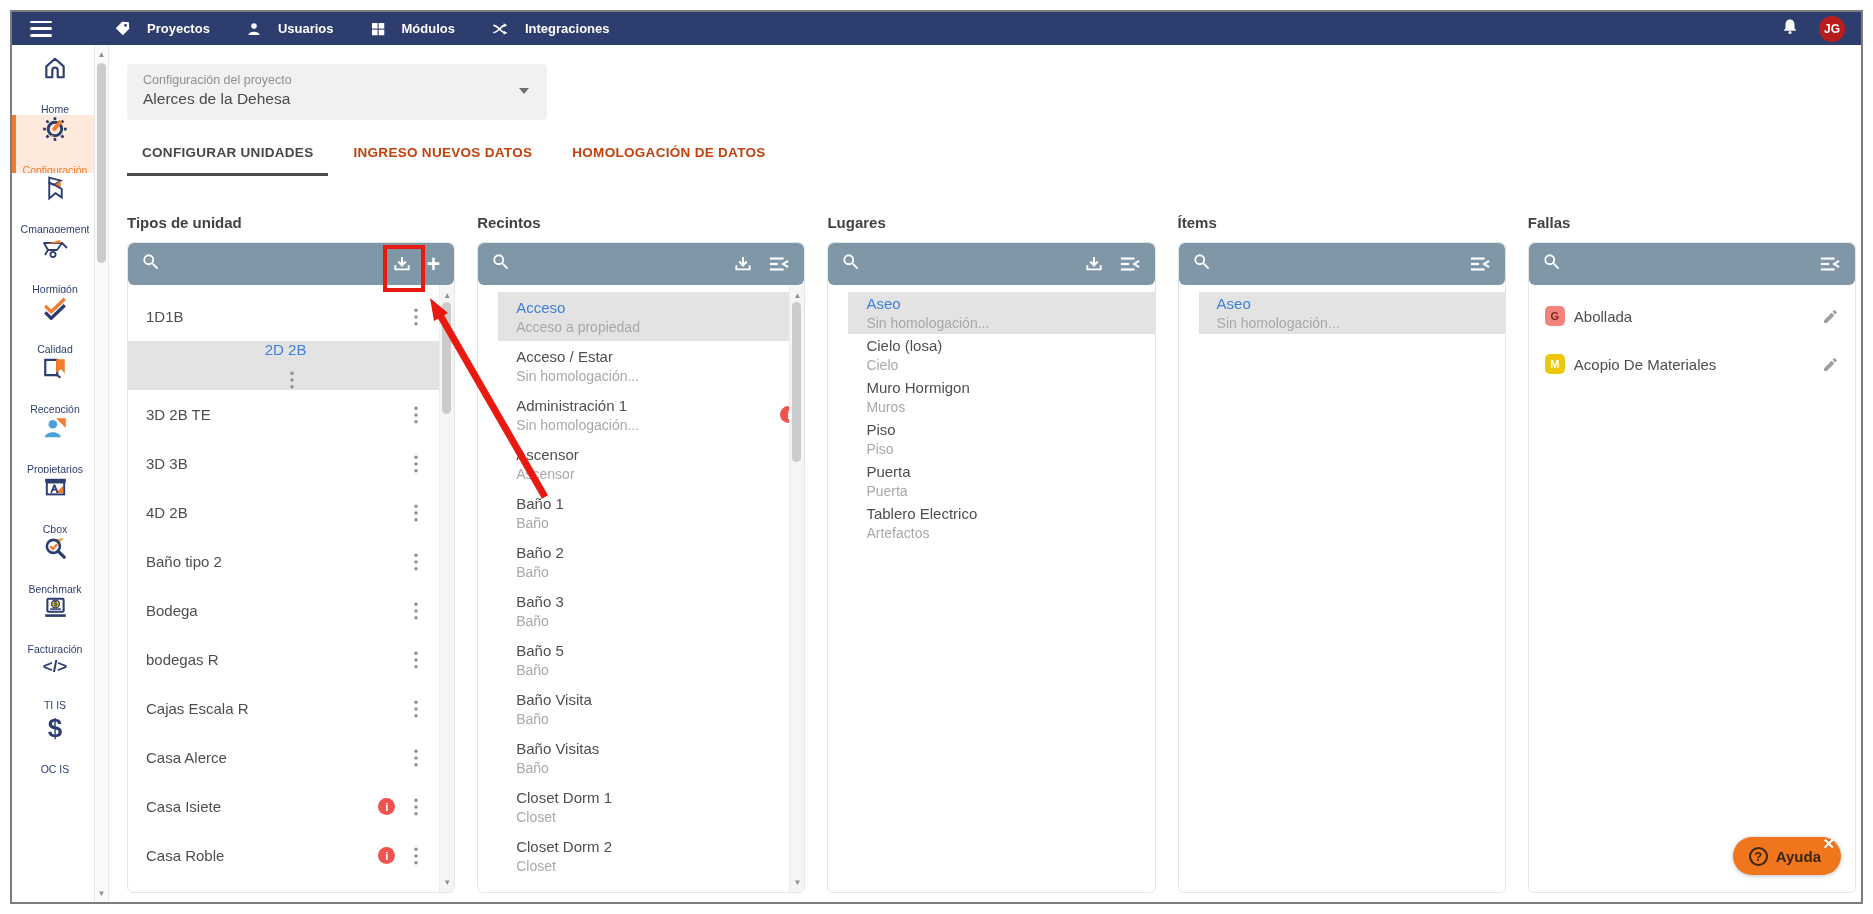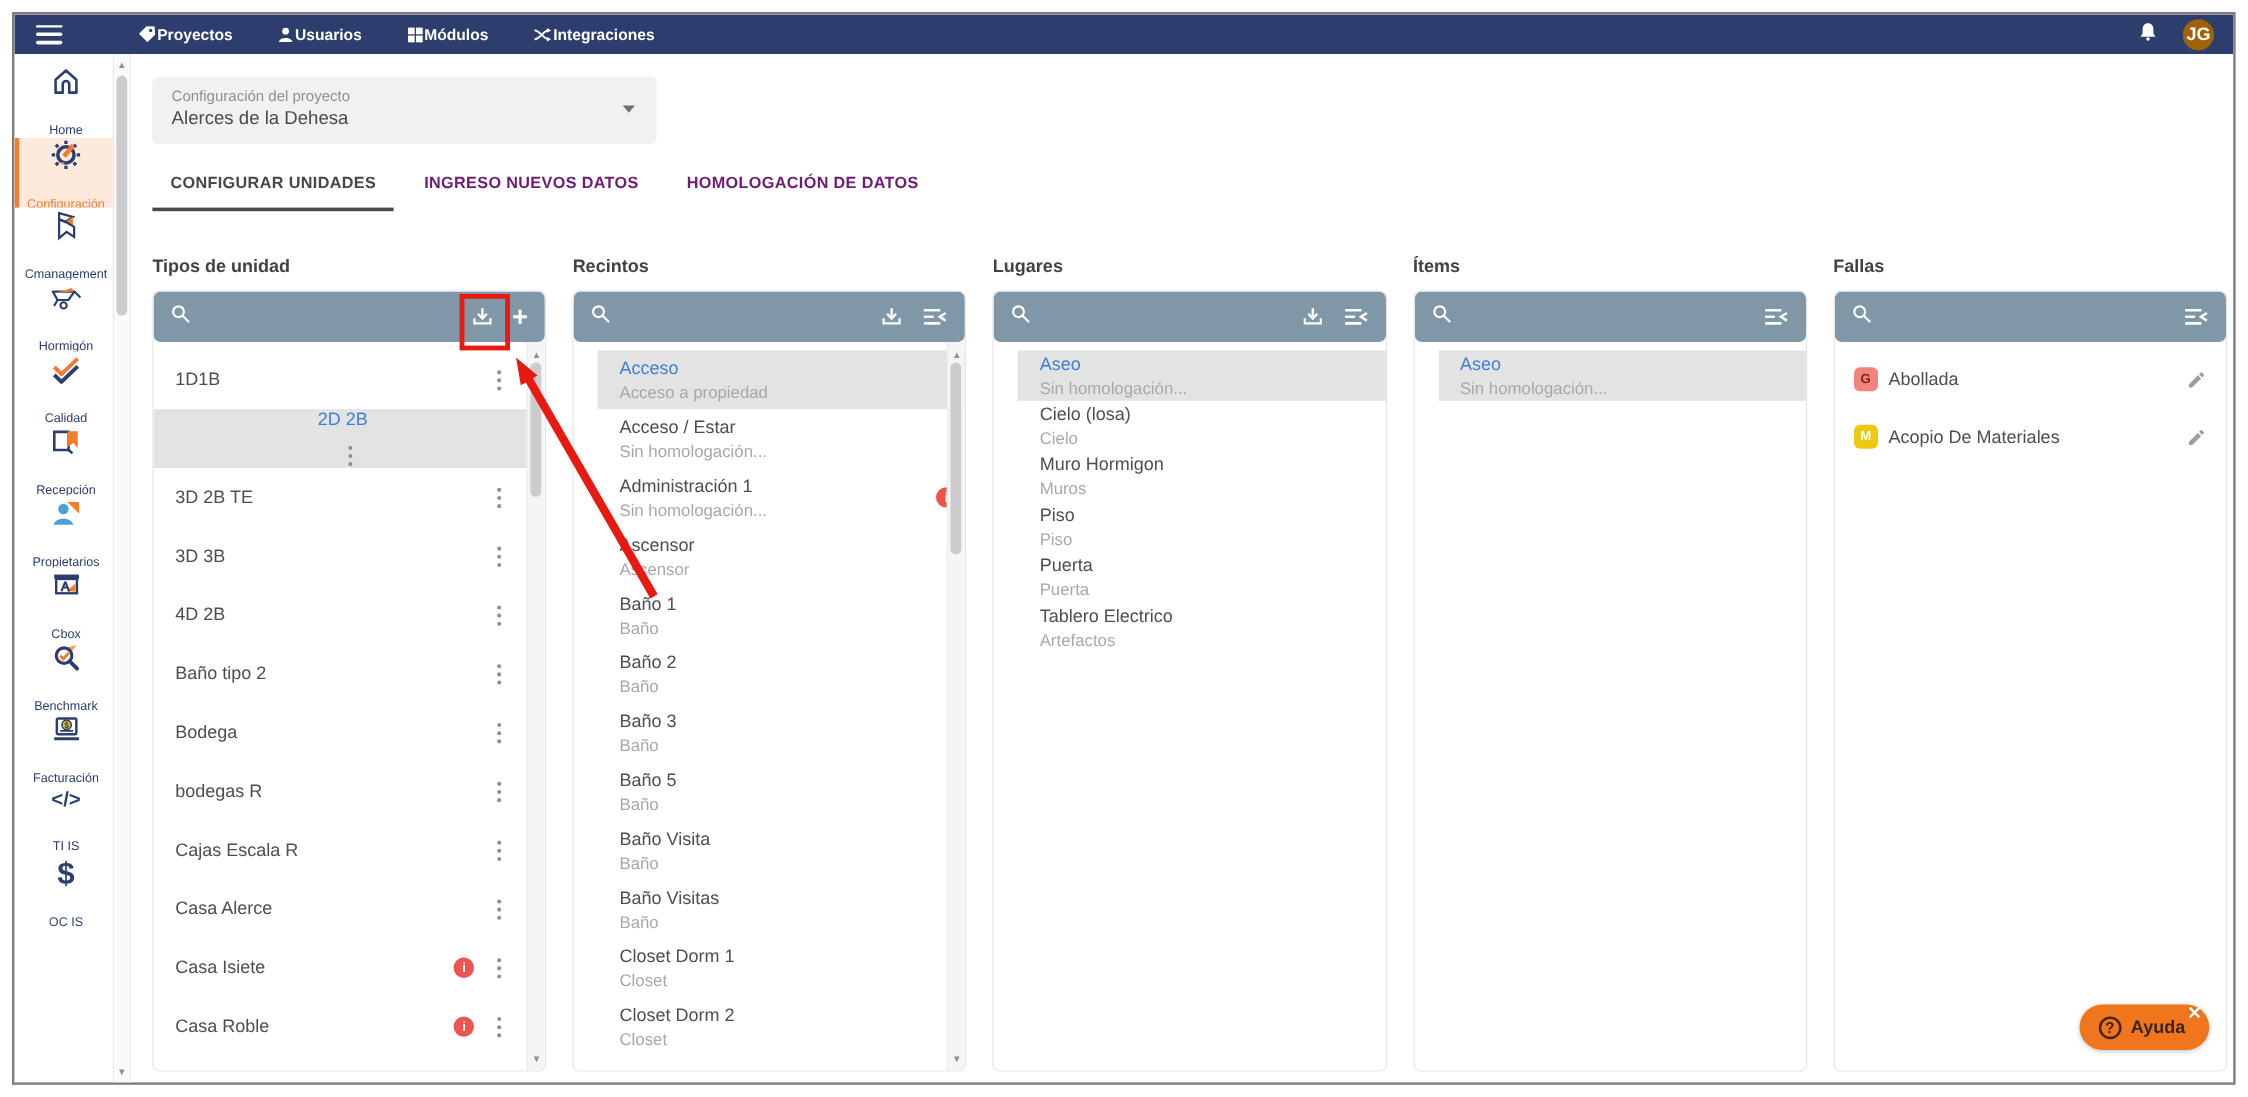--- a/index.html
+++ b/index.html
@@ -3,24 +3,24 @@
 <meta charset="utf-8">
 <style>
   * { box-sizing: border-box; margin: 0; padding: 0; }
   html,body { width:1873px; height:914px; background:#fff; font-family:"Liberation Sans", sans-serif; overflow:hidden; }
   .frame { position:absolute; inset:10px; border:2px solid #7d7d7d; background:#fff; display:flex; flex-direction:column; overflow:hidden; }
 
   
   .navbar { height:33px; background:#2c3d6e; display:flex; align-items:center; padding:0 16px 0 18px; flex:0 0 auto; }
   .hamburger { width:22px; height:16px; display:flex; flex-direction:column; justify-content:space-between; cursor:pointer; margin-right:62px; }
   .hamburger span { display:block; height:2.6px; background:#fff; border-radius:2px; }
-  .nav-item { display:flex; align-items:center; gap:0; color:#fff; font-size:13px; font-weight:bold; margin-right:36px; cursor:pointer; }
+  .nav-item { display:flex; align-items:center; gap:16px; color:#fff; font-size:13px; font-weight:bold; margin-right:36px; cursor:pointer; }
   .nav-item svg { display:block; }
   .nav-right { margin-left:auto; display:flex; align-items:center; gap:20px; }
-  .avatar { width:26px; height:26px; border-radius:50%; background:#a16207; color:#fff; font-size:15px; font-weight:bold; display:flex; align-items:center; justify-content:center; }
+  .avatar { width:26px; height:26px; border-radius:50%; background:#b91c1c; color:#fff; font-size:12px; font-weight:bold; display:flex; align-items:center; justify-content:center; }
 
   
   .app { flex:1; display:flex; min-height:0; }
 
   
   .sidebar { width:82px; flex:0 0 auto; padding-top:10px; overflow:hidden; }
   .side-item { width:100%; height:58px; display:flex; flex-direction:column; align-items:center; justify-content:center; gap:22px; cursor:pointer; border-left:4px solid transparent; margin-bottom:2px; }
   .side-item .lbl { font-size:10.5px; color:#2c3e70; max-width:76px; white-space:nowrap; overflow:hidden; }
   .side-item.active { background:#fdeadd; border-left-color:#f57c2a; }
   .side-item.active .lbl { color:#f57c2a; }
@@ -36,21 +36,21 @@
 
   
   .main { flex:1; min-width:0; display:flex; flex-direction:column; padding:19px 5px 0 18px; }
 
   .selector { width:420px; height:56px; background:#f1f1f1; border-radius:4px; padding:9px 16px; position:relative; cursor:pointer; flex:0 0 auto; }
   .selector .slabel { font-size:12.5px; color:#8f8f8f; }
   .selector .svalue { font-size:15.5px; color:#4a4a4a; margin-top:3px; }
   .caret { position:absolute; right:18px; top:24px; width:0; height:0; border-left:5.5px solid transparent; border-right:5.5px solid transparent; border-top:6px solid #707070; }
 
   .tabs { display:flex; margin-top:19px; flex:0 0 auto; }
-  .tab { font-size:13.5px; font-weight:bold; letter-spacing:.3px; color:#701a75; padding:6px 15px 13px; cursor:pointer; white-space:nowrap; }
+  .tab { font-size:13.5px; font-weight:bold; letter-spacing:.3px; color:#c2410c; padding:6px 15px 13px; cursor:pointer; white-space:nowrap; }
   .tab.active { color:#474747; border-bottom:3px solid #4a4a4a; }
   .tab + .tab { margin-left:10px; }
 
   
   .columns { flex:1; min-height:0; margin-top:38px; margin-bottom:9px; display:grid; grid-template-columns:repeat(5,1fr); gap:22px; position:relative; }
   .col { display:flex; flex-direction:column; min-height:0; }
   .col-title { font-size:15px; font-weight:bold; color:#424242; margin-bottom:11px; flex:0 0 auto; }
   .card { flex:1; min-height:0; border:1px solid #e5e5e5; border-radius:6px; background:#fff; display:flex; flex-direction:column; overflow:hidden; position:relative; }
   .sbar { height:42px; flex:0 0 auto; background:#7f97a6; border-radius:6px; display:flex; align-items:center; padding:0 14px; cursor:text; }
   .sbar .spacer { flex:1; }

